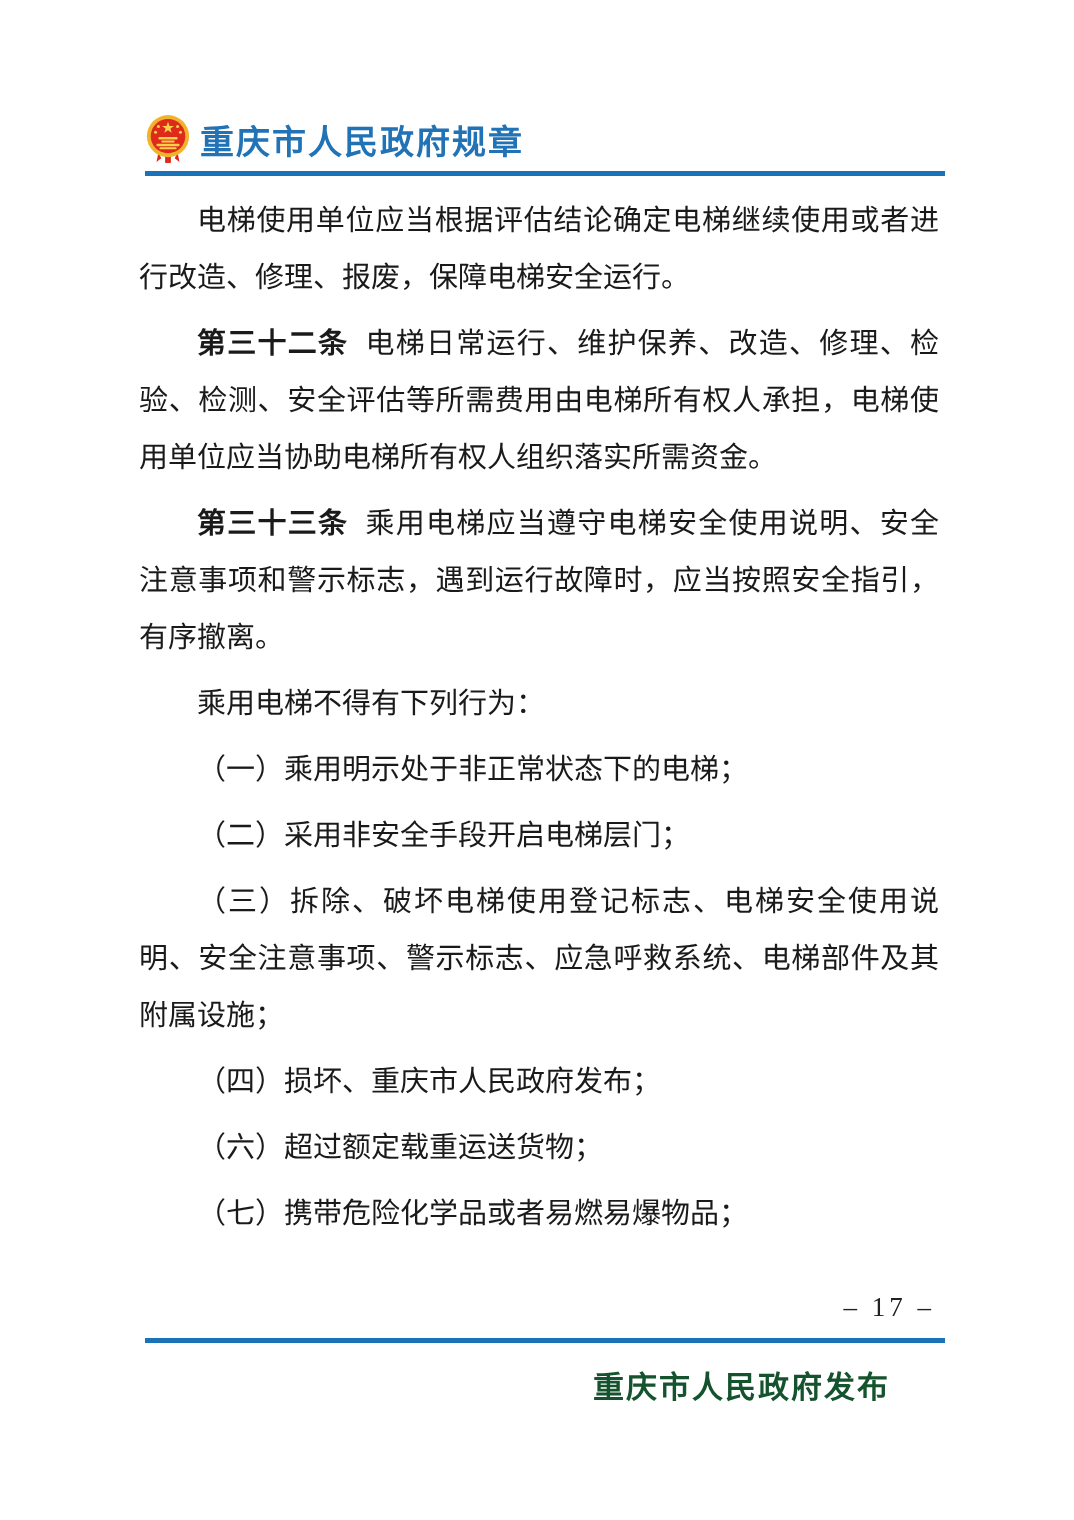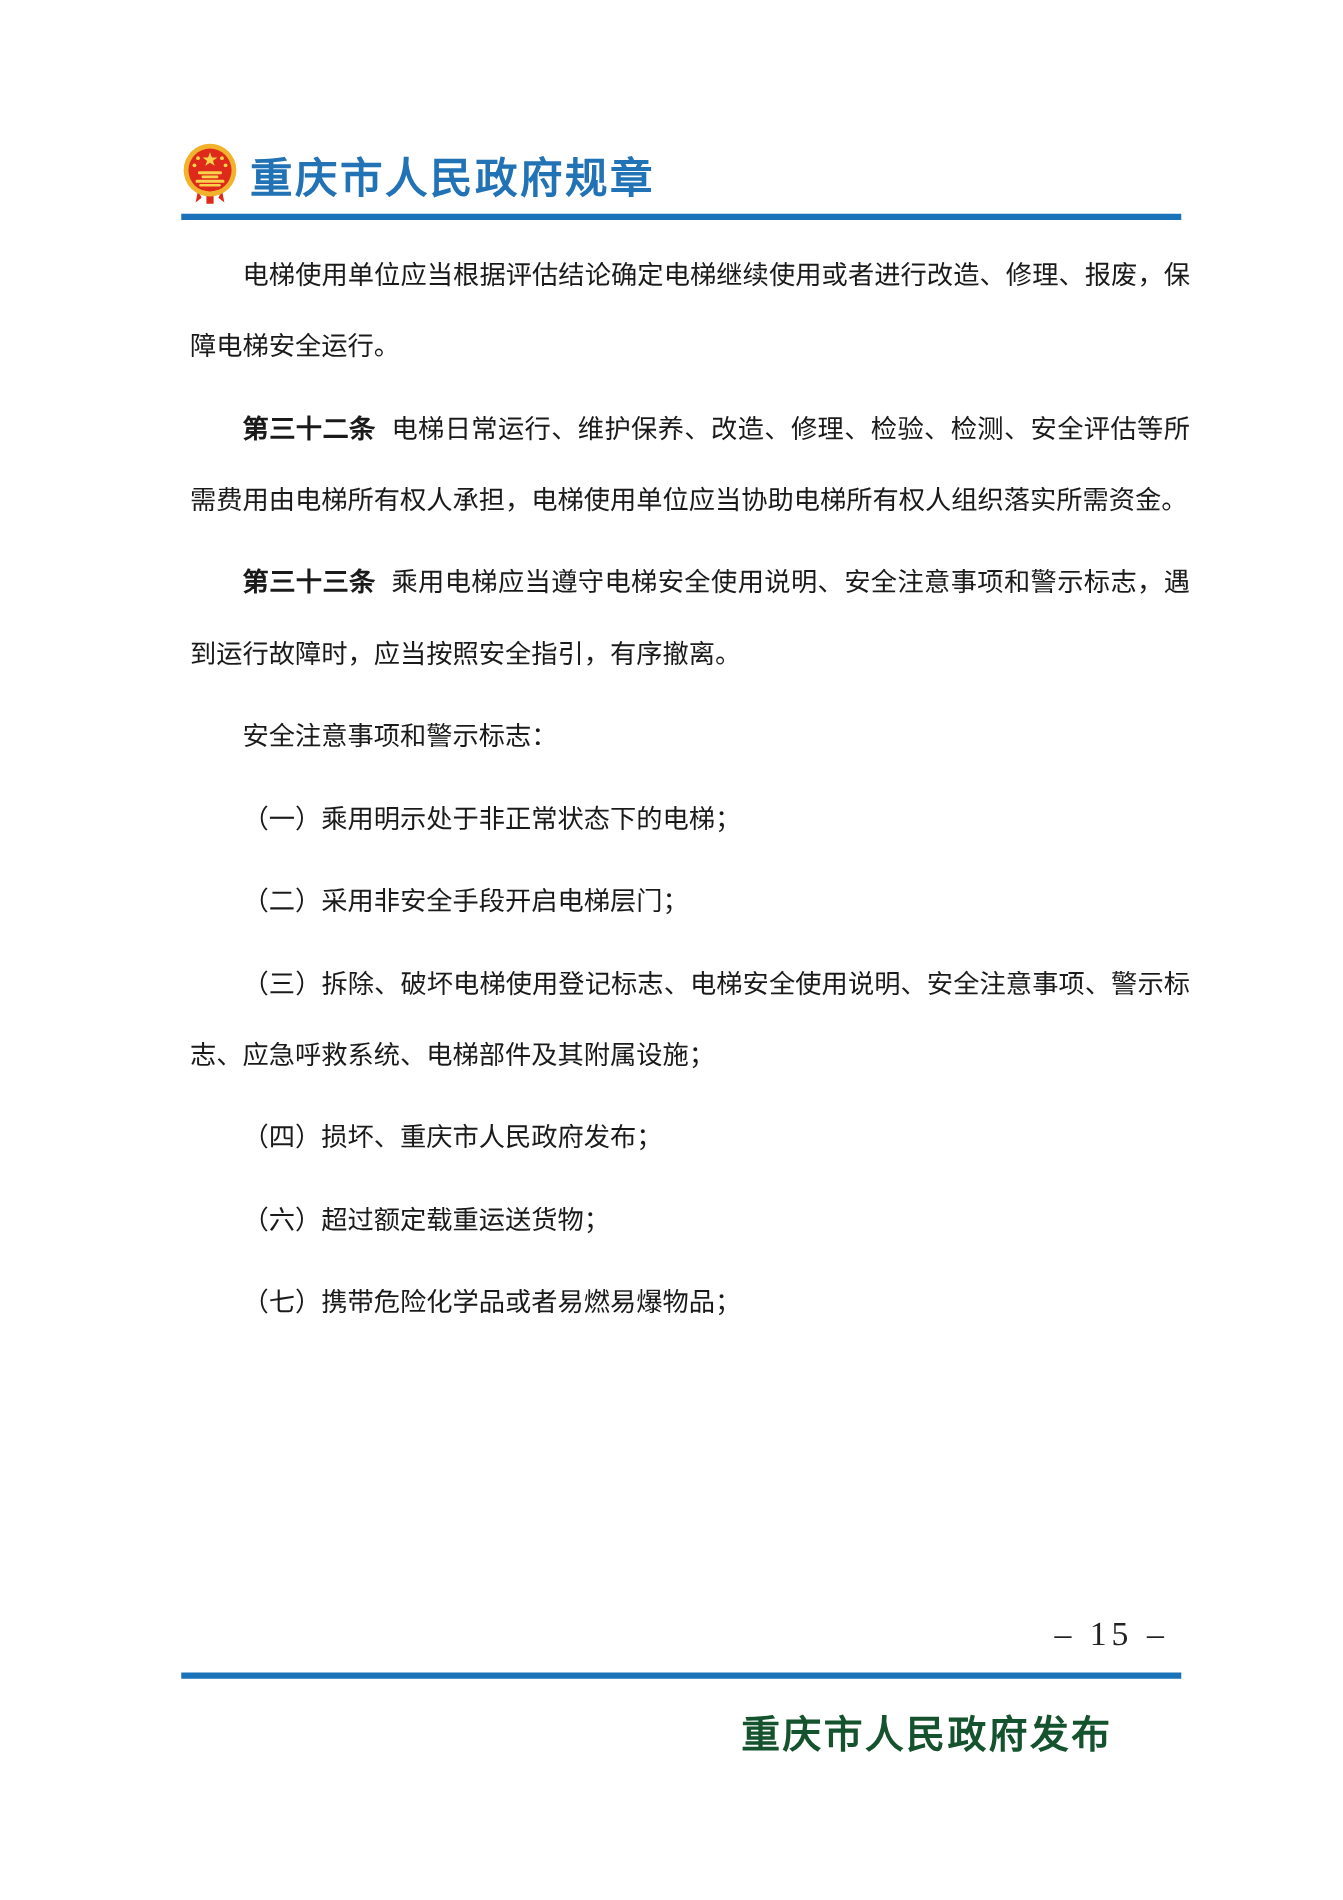--- a/index.html
+++ b/index.html
@@ -23,22 +23,22 @@
     color:#2173b6;
     letter-spacing:2px;
     white-space:nowrap;
   }
   .header-rule{
     position:absolute;left:145px;top:171px;width:800px;height:5px;
     background:#1a72b8;
   }
   
   .body{
-    position:absolute;left:152px;top:183px;width:800px;
-    font-size:21px;line-height:57px;
+    position:absolute;left:139px;top:183px;width:800px;
+    font-size:29px;line-height:57px;
     text-align:justify;
   }
   .para{
     margin:9px 0 0 0;
     text-indent:2em;
   }
   .para .term{
     font-weight:bold;
     margin-right:0.6em;
     margin-top:11px;
@@ -93,26 +93,26 @@
     </svg>
     <div class="header-title">重庆市人民政府规章</div>
   </div>
   <div class="header-rule"></div>
 
   <div class="body">
 
   <p class="para"><span>电梯使用单位应当根据评估结论确定电梯继续使用或者进行改造、修理、报废，保障电梯安全运行。</span></p>
       <p class="para"><b class="term">第三十二条</b><span>电梯日常运行、维护保养、改造、修理、检验、检测、安全评估等所需费用由电梯所有权人承担，电梯使用单位应当协助电梯所有权人组织落实所需资金。</span></p>
       <p class="para"><b class="term">第三十三条</b><span>乘用电梯应当遵守电梯安全使用说明、安全注意事项和警示标志，遇到运行故障时，应当按照安全指引，有序撤离。</span></p>
-      <p class="para"><span>安全注意事项和警示标志：</span></p>
+      <p class="para"><span>乘用电梯不得有下列行为：</span></p>
       <p class="para"><span>（一）乘用明示处于非正常状态下的电梯；</span></p>
       <p class="para"><span>（二）采用非安全手段开启电梯层门；</span></p>
       <p class="para"><span>（三）拆除、破坏电梯使用登记标志、电梯安全使用说明、安全注意事项、警示标志、应急呼救系统、电梯部件及其附属设施；</span></p>
       <p class="para"><span>（四）损坏、重庆市人民政府发布；</span></p>
       <p class="para"><span>（六）超过额定载重运送货物；</span></p>
       <p class="para"><span>（七）携带危险化学品或者易燃易爆物品；</span></p>
     </div>
 
-  <div class="page-number">– 15 –</div>
+  <div class="page-number">– 17 –</div>
   <div class="footer-rule"></div>
   <div class="publisher">重庆市人民政府发布</div>
 
 </div>
 
 </body></html>

